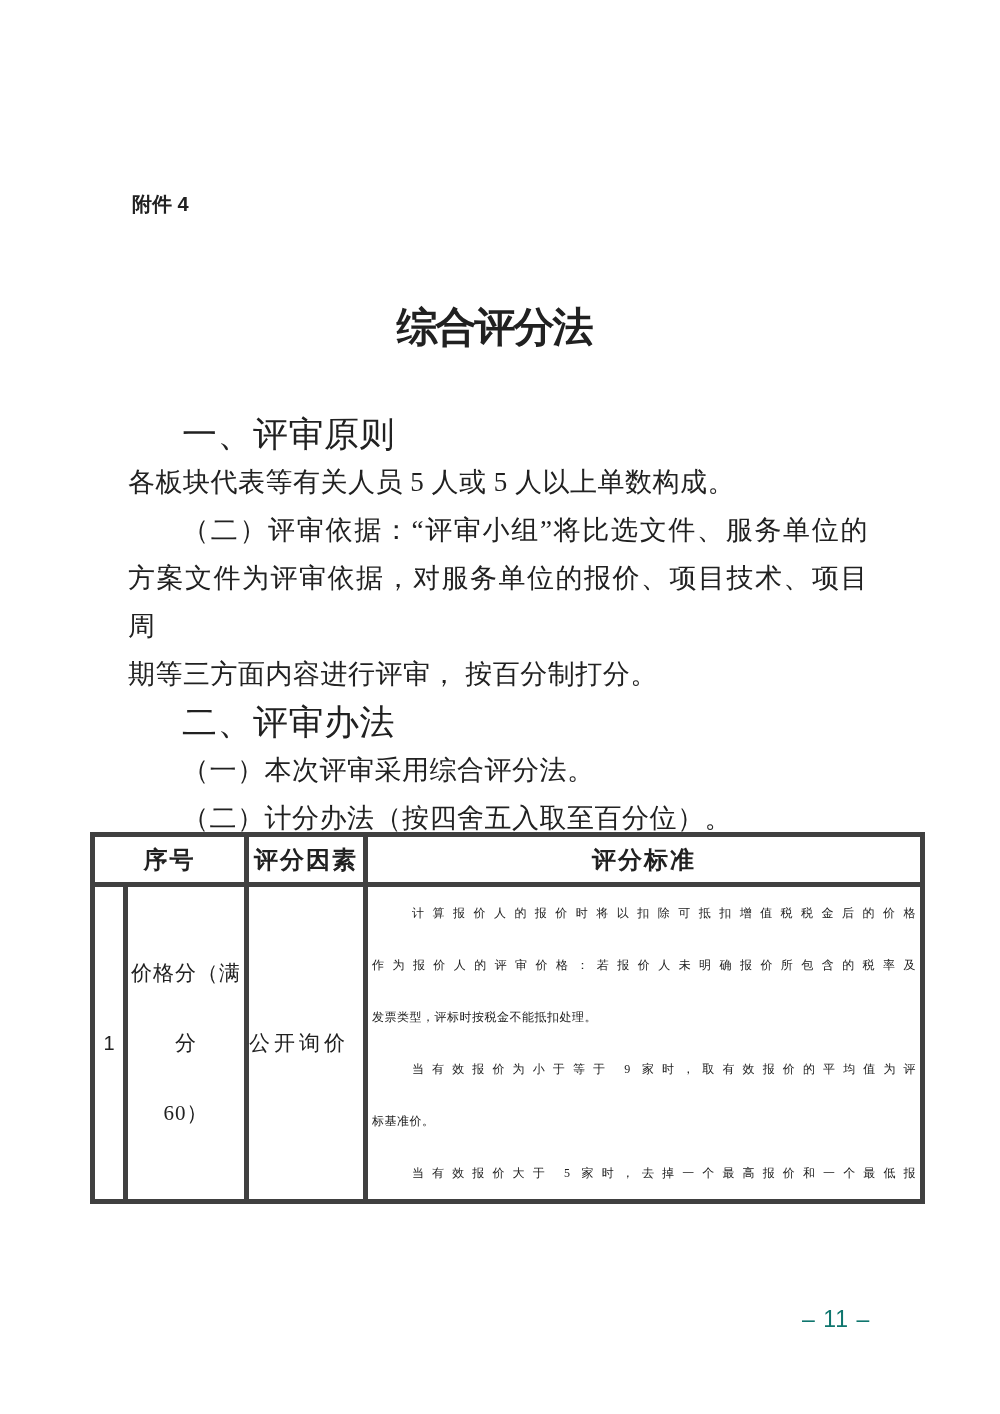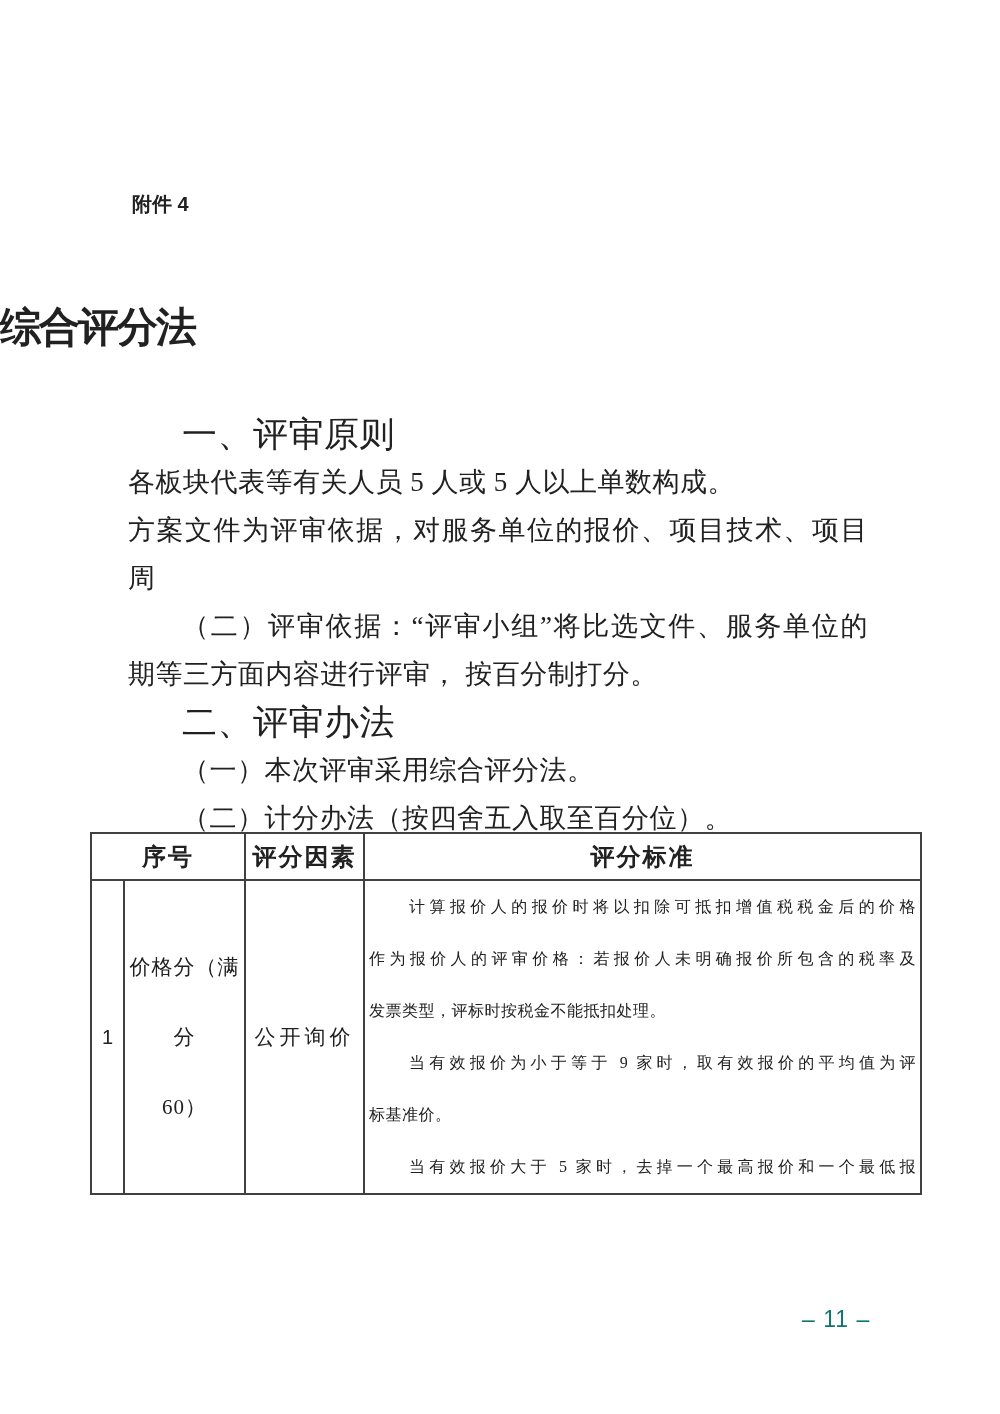--- a/index.html
+++ b/index.html
@@ -11,21 +11,21 @@
     color:#212121;
     overflow:hidden;
   }
   .attachment {
     position:absolute; left:132px; top:188px;
     font-family:"Liberation Sans","DejaVu Sans",sans-serif;
     font-weight:bold; font-size:20px; line-height:32px;
   }
   .doc-title {
     position:absolute; left:0; right:12px; top:301px;
-    text-align:left;
+    text-align:center;
     font-size:41px; font-weight:bold; letter-spacing:-2px;
     line-height:52px;
   }
   .content {
     position:absolute; left:128px; top:410px; width:740px;
     font-size:27px; line-height:48px;
     letter-spacing:0.5px;
   }
   .sec-heading {
     font-family:"Liberation Sans","DejaVu Sans",sans-serif;
@@ -34,56 +34,56 @@
   }
   .bline { white-space:nowrap; }
   .ind { text-indent:54px; }
   .jst { text-align:justify; text-align-last:justify; white-space:normal; }
   .score-table {
     position:absolute; left:90px; top:832px;
     border-collapse:collapse; table-layout:fixed;
     width:830px;
   }
   .score-table td, .score-table th {
-    border:2px solid #404040;
+    border:5px solid #404040;
     padding:0;
     vertical-align:middle;
     font-weight:normal;
   }
   .score-table th {
     height:45px; text-align:center;
     font-size:24px; font-weight:bold;
     letter-spacing:2px;
   }
   .cell-no   { height:310px; text-align:center; font-size:20px; font-family:"Liberation Sans","DejaVu Sans",sans-serif; }
   .cell-factor { text-align:center; font-size:21px; }
   .cell-factor .fl { line-height:70px; letter-spacing:1px; }
-  .cell-method { text-align:center; font-size:21px; letter-spacing:4px;font-family:Liberation Serif, serif; }
-  .cell-criteria { font-size:16px; padding:0 4px !important; }
+  .cell-method { font-size:21px; letter-spacing:4px;font-family:Liberation Serif, serif; }
+  .cell-criteria { font-size:12px; padding:0 4px !important; }
   .cl { line-height:52px; letter-spacing:0.5px; }
   .cl.cind { text-indent:40px; }
   .cl.cjst { text-align:justify; text-align-last:justify; }
   .page-number {
     position:absolute; left:802px; top:1306px;
     font-family:"Liberation Sans","DejaVu Sans",sans-serif;
     font-size:23px; color:#0f766e; letter-spacing:1px;
   }
 </style>
 </head>
 <body>
 
 <div class="attachment">附件 4</div>
 
 <div class="doc-title">综合评分法</div>
 
 <div class="content">
   <div class="sec-heading">一、评审原则</div>
   <div class="bline">各板块代表等有关人员 5 人或 5 人以上单数构成。</div>
+  <div class="bline ind jst">（二）评审依据：“评审小组”将比选文件、服务单位的</div>
   <div class="bline jst">方案文件为评审依据，对服务单位的报价、项目技术、项目周</div>
-  <div class="bline ind jst">（二）评审依据：“评审小组”将比选文件、服务单位的</div>
   <div class="bline">期等三方面内容进行评审， 按百分制打分。</div>
   <div class="sec-heading">二、评审办法</div>
   <div class="bline ind">（一）本次评审采用综合评分法。</div>
   <div class="bline ind">（二）计分办法（按四舍五入取至百分位）。</div>
 </div>
 
 <table class="score-table">
   <colgroup>
     <col style="width:33px">
     <col style="width:121px">

